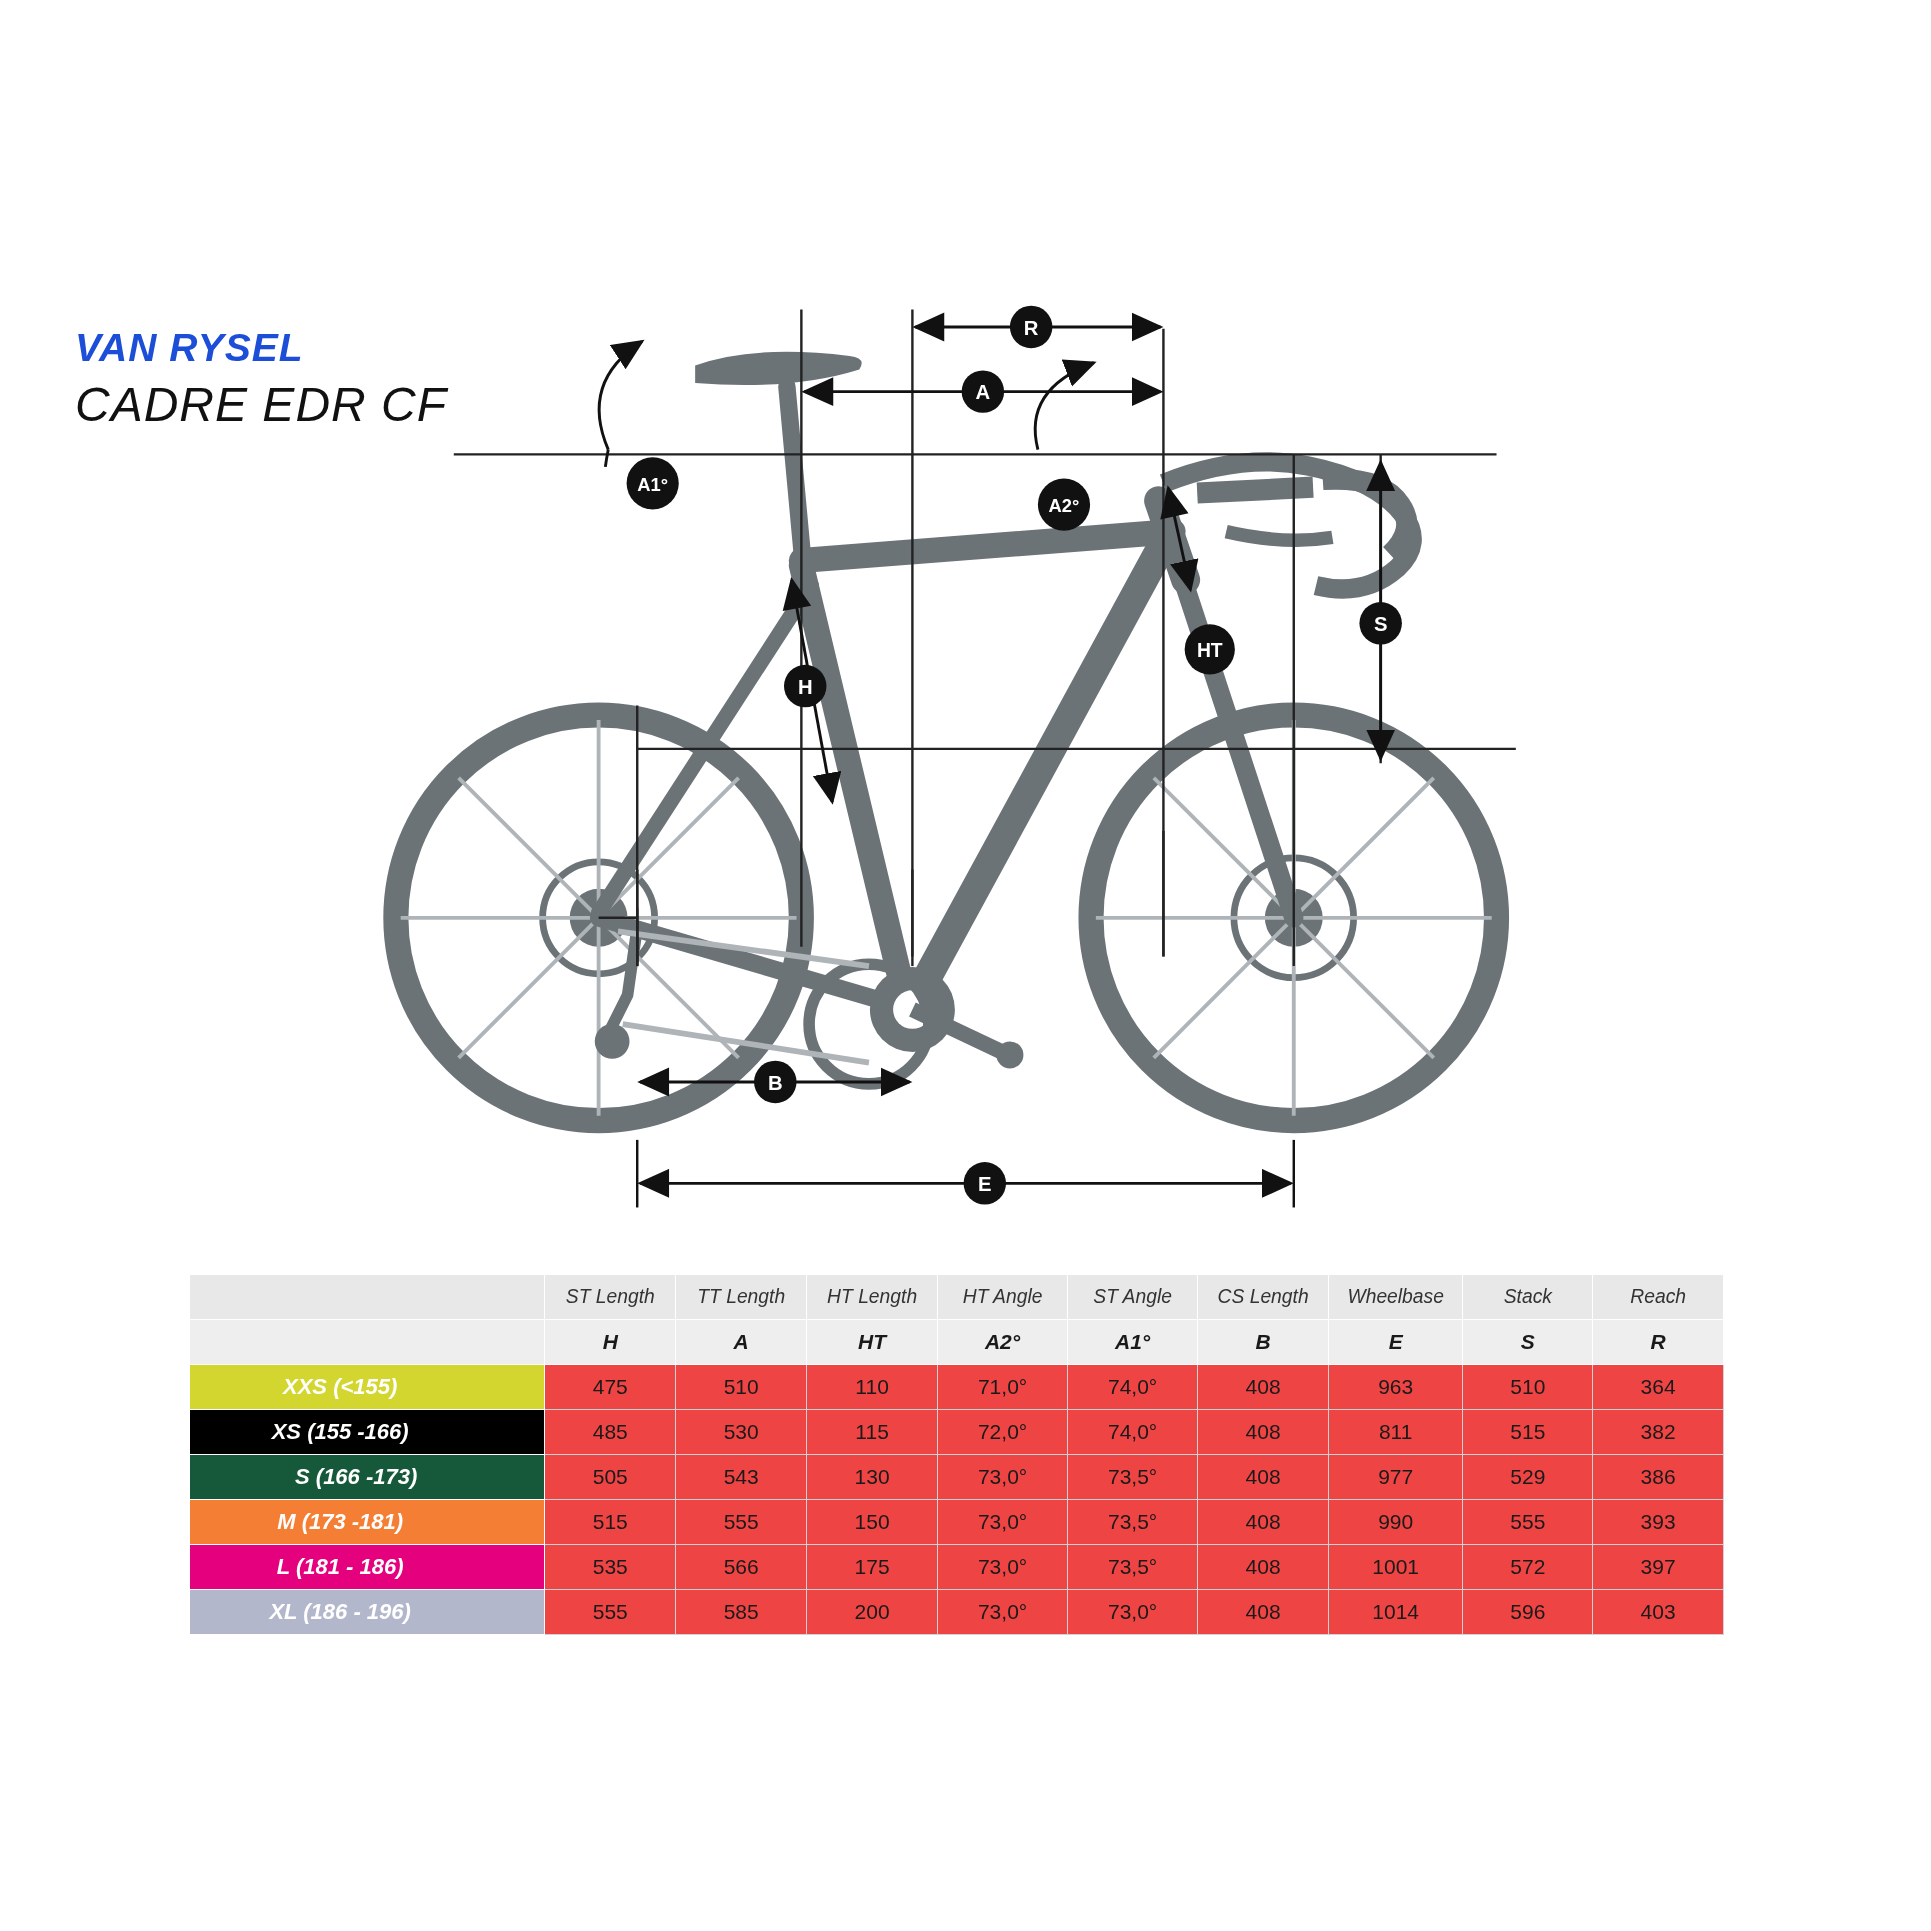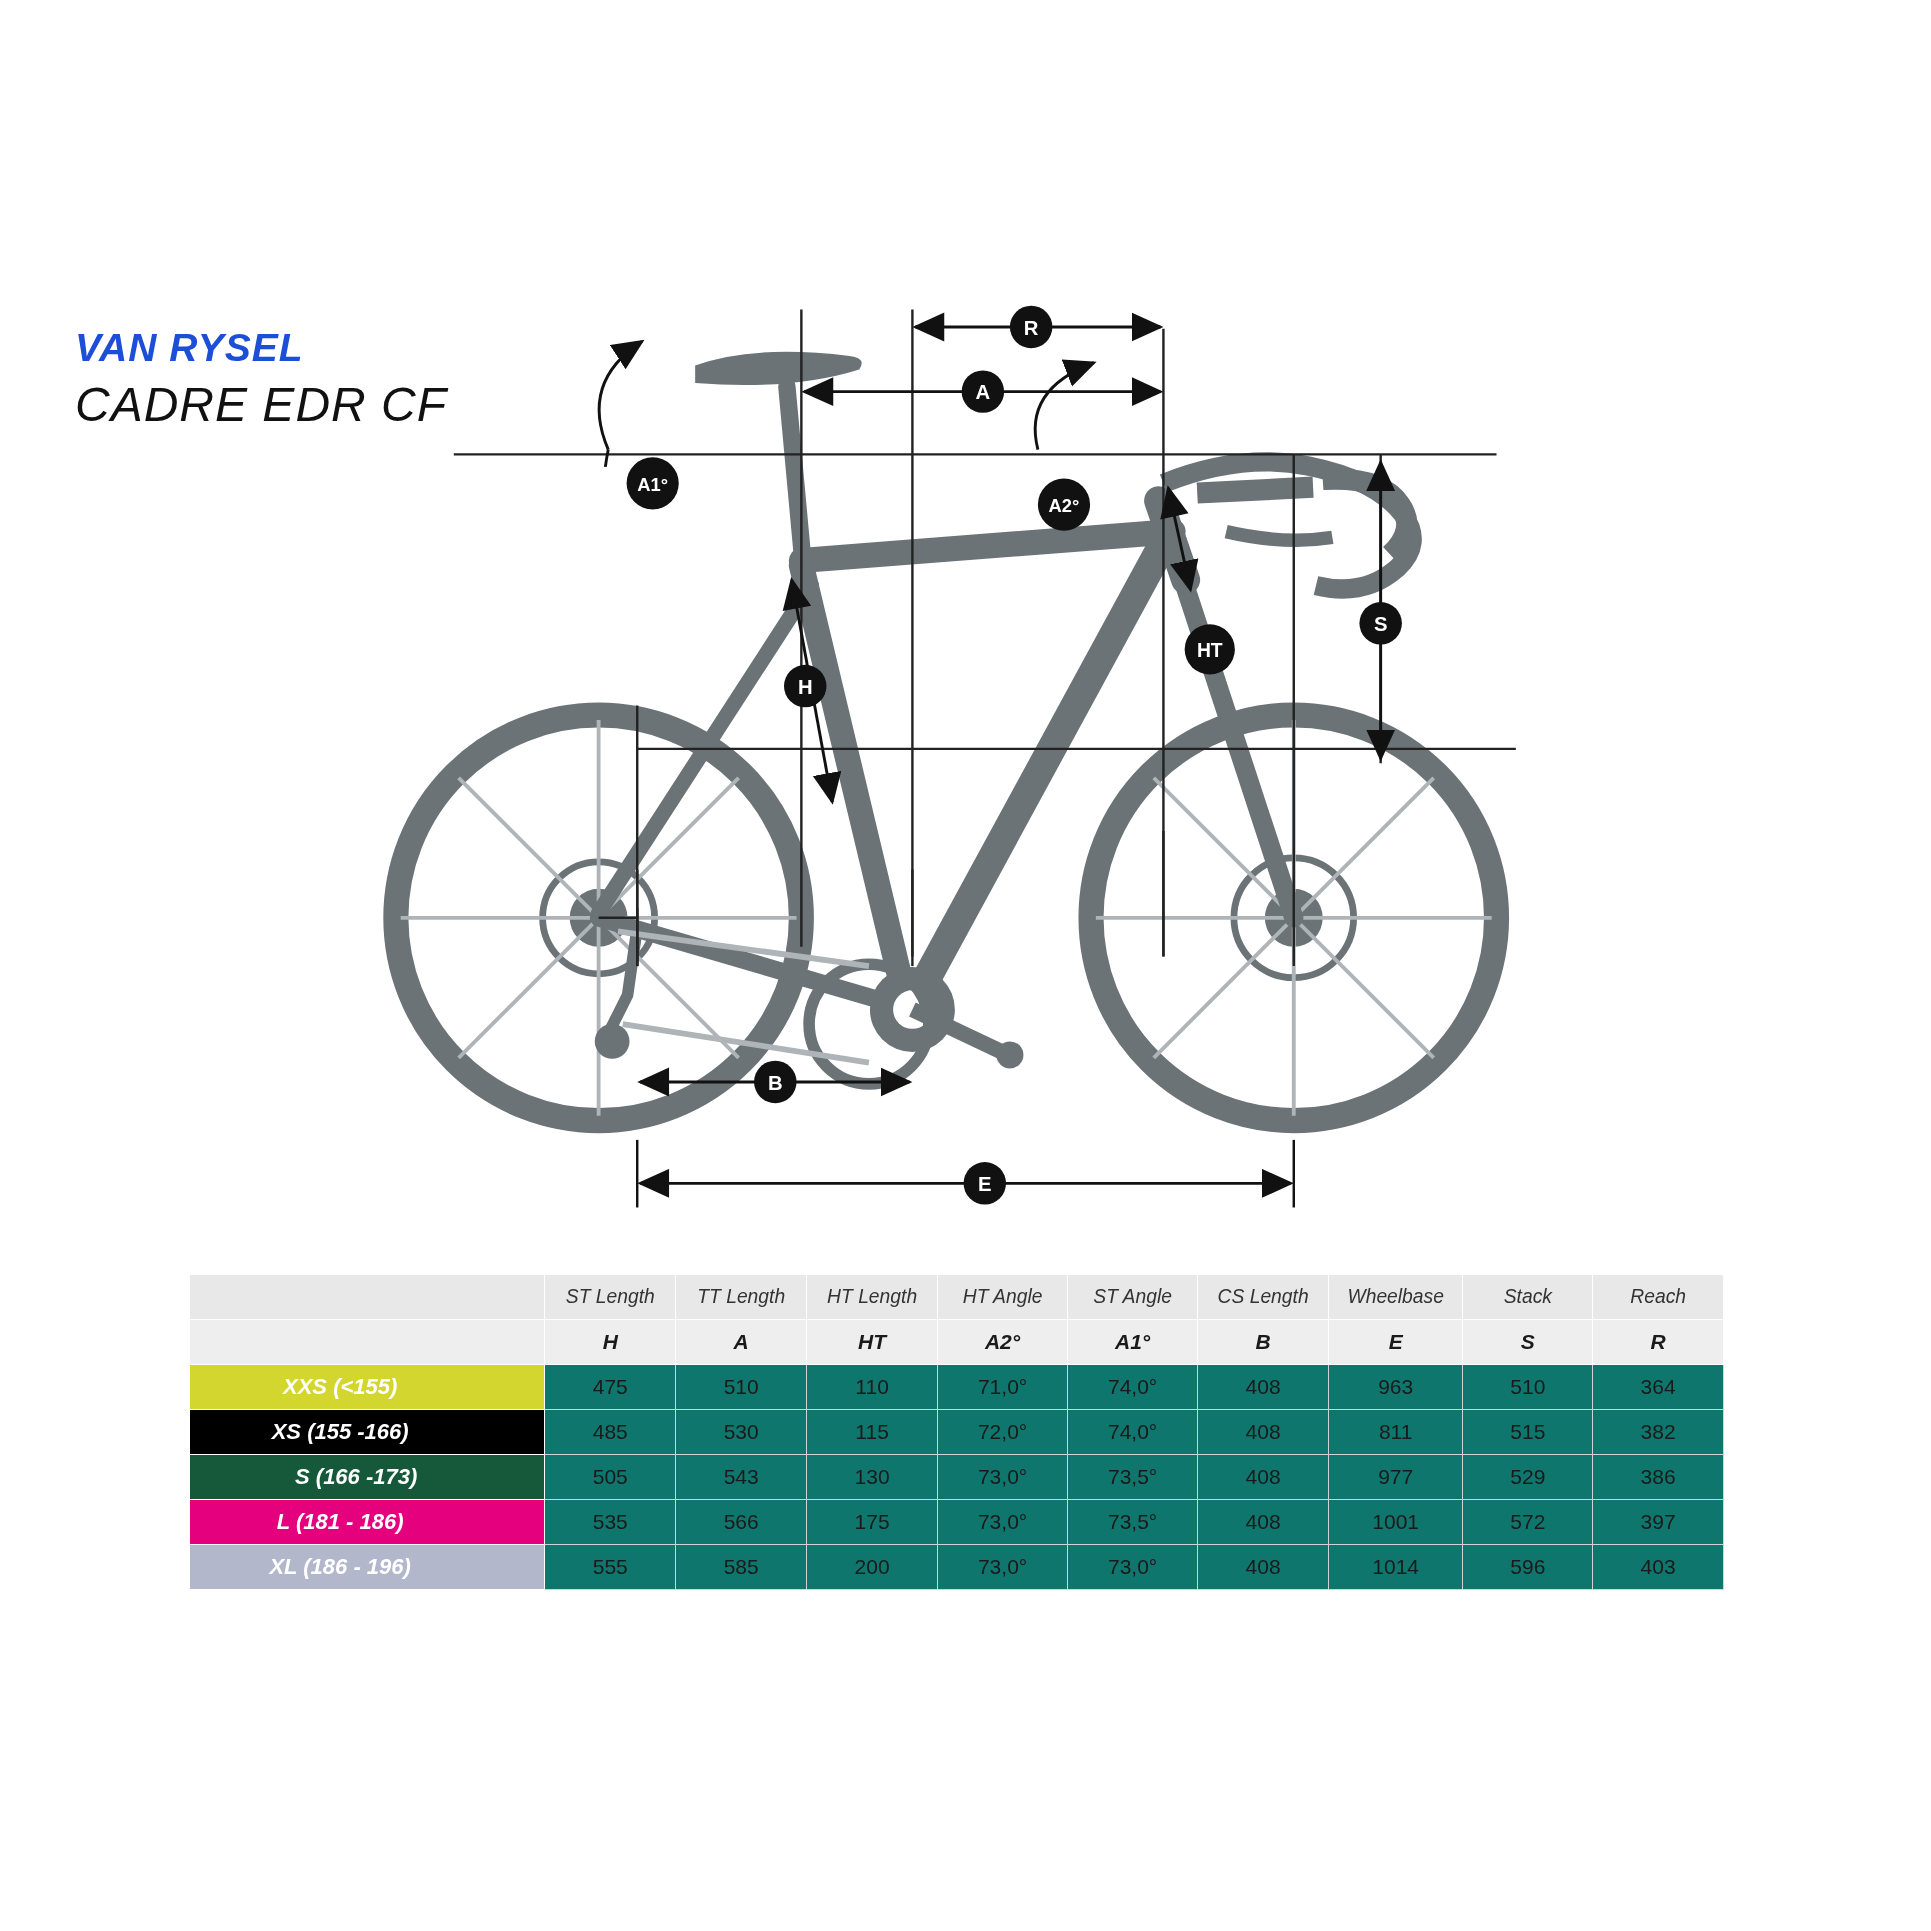--- a/index.html
+++ b/index.html
@@ -92,21 +92,21 @@
   }
   #geo-table .hdr-sub td {
     background: #eeeeee;
     font-style: italic;
     font-weight: bold;
     font-size: 21px;
     color: #1a1a1a;
     border: 1.9px solid #ffffff;
   }
   #geo-table .data-row td.val {
-    background: #0f766e;
+    background: #ef4444;
     border: 1px solid #d2d2d2;
     font-size: 21px;
     color: #1a1a1a;
   }
   #geo-table col.c-metric { width: 138px; }
 </style>
 </head>
 <body>
 
 <div id="brand">
@@ -348,20 +348,32 @@
         <td class="val">543</td>
         <td class="val">130</td>
         <td class="val">73,0°</td>
         <td class="val">73,5°</td>
         <td class="val">408</td>
         <td class="val">977</td>
         <td class="val">529</td>
         <td class="val">386</td>
       </tr>
       <tr class="data-row">
+        <td class="size-cell" style="background: rgb(244, 126, 51);">M (173 -181)</td>
+        <td class="val">515</td>
+        <td class="val">555</td>
+        <td class="val">150</td>
+        <td class="val">73,0°</td>
+        <td class="val">73,5°</td>
+        <td class="val">408</td>
+        <td class="val">990</td>
+        <td class="val">555</td>
+        <td class="val">393</td>
+      </tr>
+      <tr class="data-row">
         <td class="size-cell" style="background: rgb(229, 0, 125);">L (181 - 186)</td>
         <td class="val">535</td>
         <td class="val">566</td>
         <td class="val">175</td>
         <td class="val">73,0°</td>
         <td class="val">73,5°</td>
         <td class="val">408</td>
         <td class="val">1001</td>
         <td class="val">572</td>
         <td class="val">397</td>

